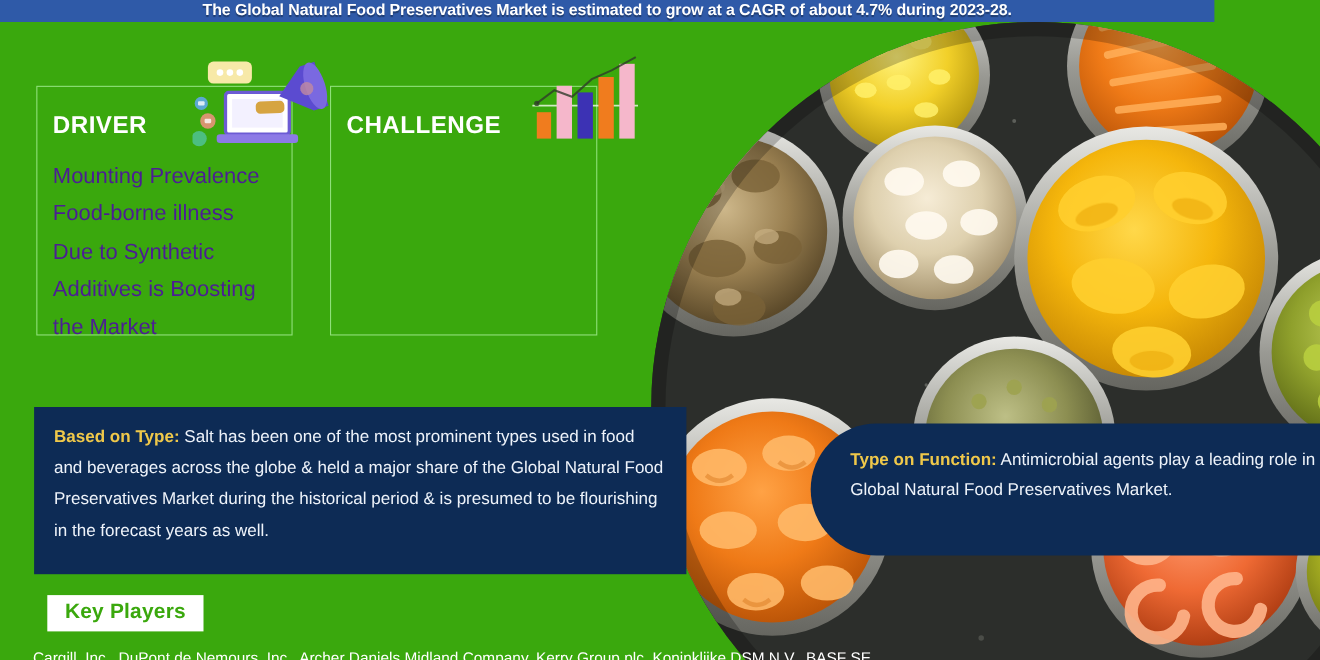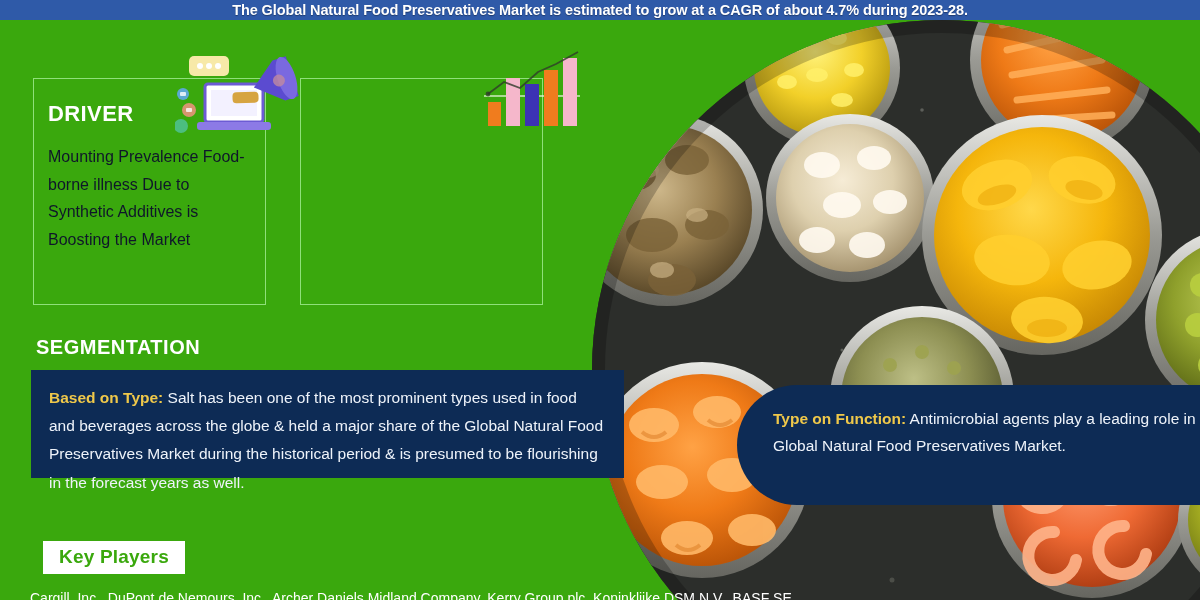--- a/index.html
+++ b/index.html
@@ -12,21 +12,21 @@
   #infographic {
     position: relative;
     width: 1200px; height: 600px;
     background: #3aa80d;
     overflow: hidden;
   }
 
   
   .header-band {
     position: absolute; left: 0; top: 0;
-    width: 1200px; height: 20px;
+    width: 1104px; height: 20px;
     background: #2f5aa8;
     display: flex; align-items: center; justify-content: center;
     z-index: 40;
   }
   .header-band-text {
     color: #ffffff;
     font-size: 14.5px;
     font-weight: bold;
     letter-spacing: -0.1px;
     white-space: nowrap;
@@ -62,23 +62,23 @@
   .card-challenge { left: 300px; top: 58px; width: 243px; height: 227px; }
 
   .card-title {
     font-size: 22px;
     font-weight: bold;
     color: #ffffff;
     letter-spacing: 0.4px;
     margin-bottom: 16px;
   }
   .card-body {
-    font-size: 16px;
+    font-size: 20px;
     line-height: 1.72;
-    color: #0f172a;
+    color: #4c1d95;
     font-weight: 400;
   }
 
   
   .icon-megaphone {
     position: absolute; left: 175px; top: 28px;
     width: 130px; height: 92px; z-index: 25;
     pointer-events: none;
   }
   .icon-growth {
@@ -88,21 +88,21 @@
   }
 
   
   .segmentation-title {
     position: absolute; left: 36px; top: 316px;
     font-size: 20px; font-weight: bold;
     color: #ffffff; letter-spacing: 0.5px;
   }
   .seg-type-box {
     position: absolute; left: 31px; top: 350px;
-    width: 593px; height: 108px;
+    width: 593px; height: 152px;
     background: #0d2b55;
     padding: 14px 18px 10px 18px;
   }
   .seg-type-text {
     font-size: 15.5px;
     line-height: 1.82;
     color: #eef3fa;
   }
   .seg-label {
     color: #efc84a;
@@ -385,20 +385,21 @@
   </div>
 
   <div class="left-col">
 
     <div class="card card-driver">
       <div class="card-title">DRIVER</div>
       <div class="card-body">Mounting Prevalence Food-borne illness Due to Synthetic Additives is Boosting the Market</div>
     </div>
 
     <div class="card card-challenge">
+      <div class="card-title">CHALLENGE</div>
     </div>
 
     <div class="icon-megaphone">
       <svg viewBox="0 0 130 92" aria-hidden="true">
 
         <rect x="14" y="8" width="40" height="20" rx="5" fill="#f7e9a8"></rect>
         <circle cx="25" cy="18" r="3" fill="#ffffff"></circle>
           <circle cx="34" cy="18" r="3" fill="#ffffff"></circle>
           <circle cx="43" cy="18" r="3" fill="#ffffff"></circle>
 
@@ -429,21 +430,20 @@
         <rect x="6" y="52" width="13" height="24" fill="#f07c1e"></rect>
         <rect x="24" y="28" width="14" height="48" fill="#f5b7cb"></rect>
         <rect x="43" y="34" width="14" height="42" fill="#3c32b4"></rect>
         <rect x="62" y="20" width="14" height="56" fill="#f07c1e"></rect>
         <rect x="81" y="8" width="14" height="68" fill="#f5b7cb"></rect>
         <polyline points="6,44 22,32 38,38 56,22 74,14 96,2" fill="none" stroke="#2f3b2a" stroke-width="1.8" opacity=".8"></polyline>
         <circle cx="6" cy="44" r="2.4" fill="#2f3b2a" opacity=".8"></circle>
       </svg>
     </div>
 
-    <div class="segmentation-title">SEGMENTATION</div>
 
     <div class="seg-type-box">
       <div class="seg-type-text">
         <span class="seg-label">Based on Type:</span><span> Salt has been one of the most prominent types used in food and beverages across the globe &amp; held a major share of the Global Natural Food Preservatives Market during the historical period &amp; is presumed to be flourishing in the forecast years as well.</span>
       </div>
     </div>
   </div>
 
   <div class="seg-func-box">
     <div class="seg-func-text">

